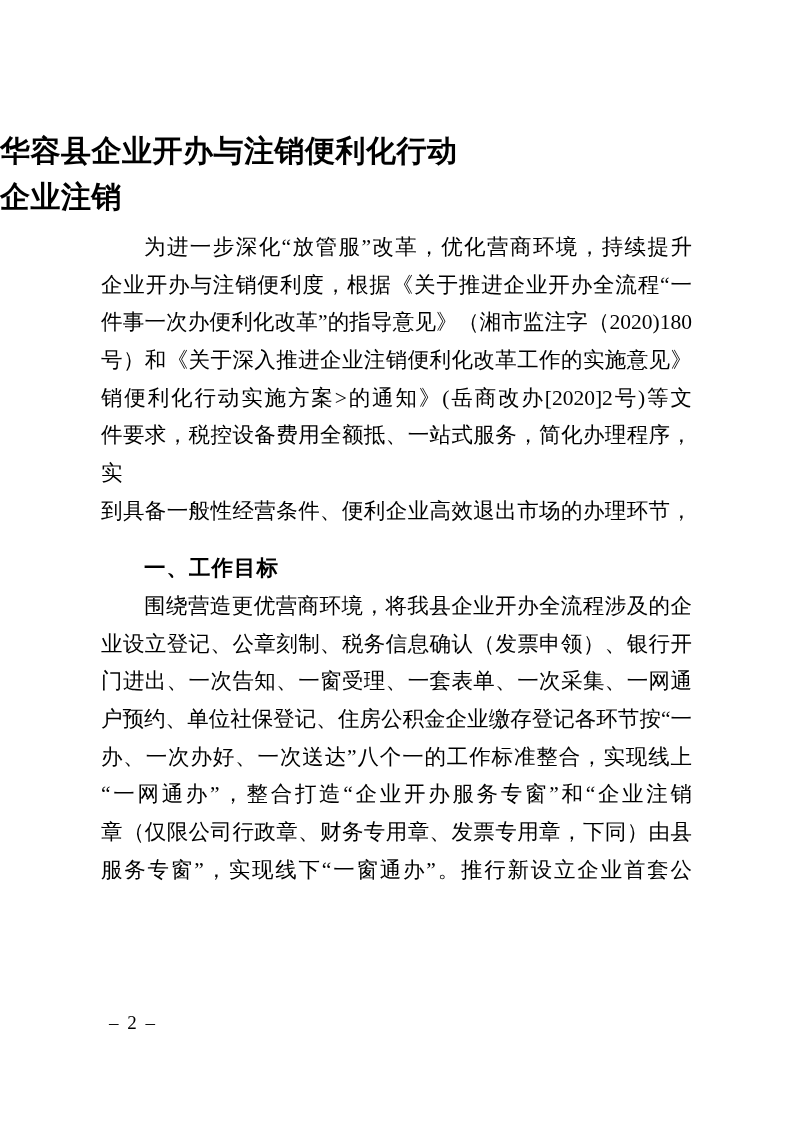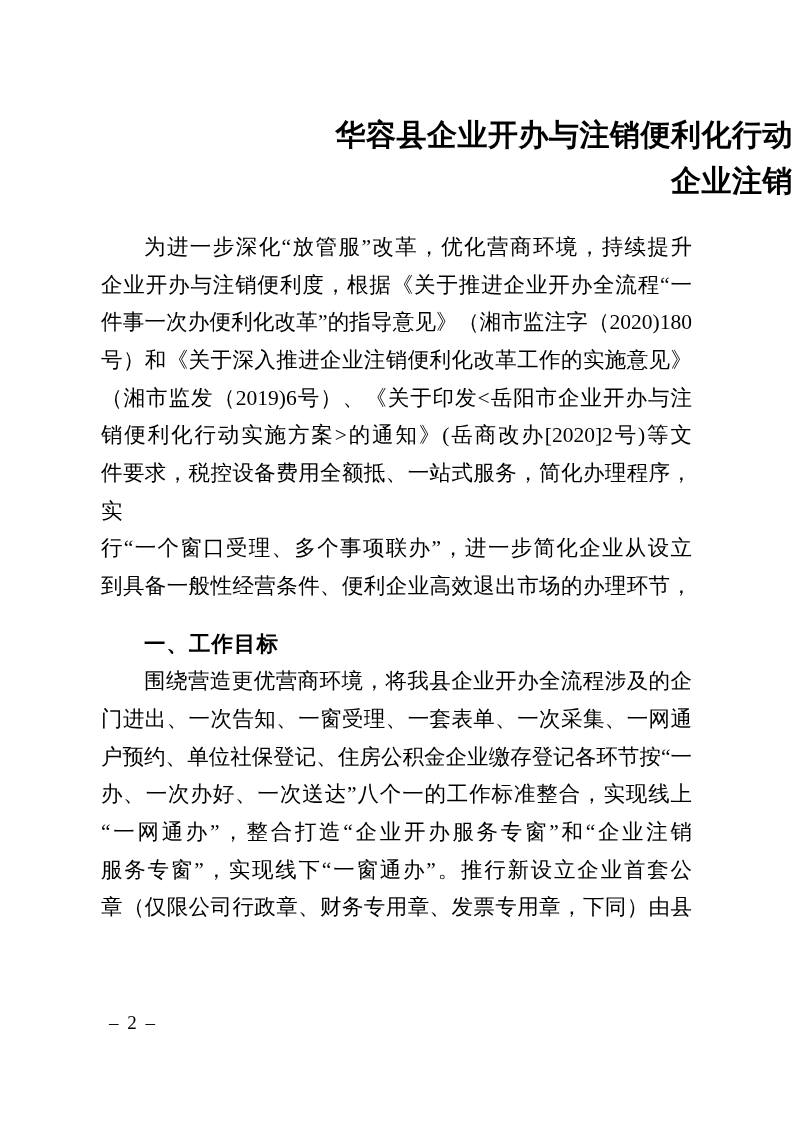--- a/index.html
+++ b/index.html
@@ -11,30 +11,29 @@
     position: relative;
     width: 793px;
     height: 1122px;
     background: #ffffff;
     overflow: hidden;
     font-family: "Liberation Serif", "DejaVu Serif", serif;
     color: #000000;
   }
   .doc-title {
     position: absolute;
-    top: 112px;
+    top: 128px;
     left: 0;
     right: 0;
     margin: 0;
-    text-align: right;
+    text-align: left;
     font-size: 30px;
     line-height: 46px;
     font-weight: 700;
     letter-spacing: 0.5px;
-    padding-left: 7px;
   }
   .doc-body {
     position: absolute;
     top: 229px;
     left: 101px;
     width: 591px;
     font-size: 21.5px;
     line-height: 37.65px;
   }
   .line {
@@ -78,36 +77,35 @@
     <div>企业注销</div>
   </h1>
 
   <div class="doc-body">
 
     <div class="para">
       <div class="line indent">为进一步深化“放管服”改革，优化营商环境，持续提升</div>
       <div class="line">企业开办与注销便利度，根据《关于推进企业开办全流程“一</div>
       <div class="line">件事一次办便利化改革”的指导意见》（湘市监注字（2020)180</div>
       <div class="line">号）和《关于深入推进企业注销便利化改革工作的实施意见》</div>
-      <div class="line">（湘市监发（2019)6号）、《关于印发&lt;岳阳市企业开办与注</div>
       <div class="line">销便利化行动实施方案&gt;的通知》(岳商改办[2020]2号)等文</div>
       <div class="line">件要求，税控设备费用全额抵、一站式服务，简化办理程序，实</div>
-      <div class="line">行“一个窗口受理、多个事项联办”，进一步简化企业从设立</div>
       <div class="line">到具备一般性经营条件、便利企业高效退出市场的办理环节，</div>
     </div>
 
     <div class="line heading">一、工作目标</div>
 
     <div class="para">
       <div class="line indent">围绕营造更优营商环境，将我县企业开办全流程涉及的企</div>
+      <div class="line">业设立登记、公章刻制、税务信息确认（发票申领）、银行开</div>
       <div class="line">门进出、一次告知、一窗受理、一套表单、一次采集、一网通</div>
       <div class="line">户预约、单位社保登记、住房公积金企业缴存登记各环节按“一</div>
       <div class="line">办、一次办好、一次送达”八个一的工作标准整合，实现线上</div>
       <div class="line">“一网通办”，整合打造“企业开办服务专窗”和“企业注销</div>
+      <div class="line">章（仅限公司行政章、财务专用章、发票专用章，下同）由县</div>
       <div class="line">服务专窗”，实现线下“一窗通办”。推行新设立企业首套公</div>
-      <div class="line">章（仅限公司行政章、财务专用章、发票专用章，下同）由县</div>
     </div>
 
   </div>
 
   <div class="page-number">– 2 –</div>
 
 </div>
 
 </body></html>

